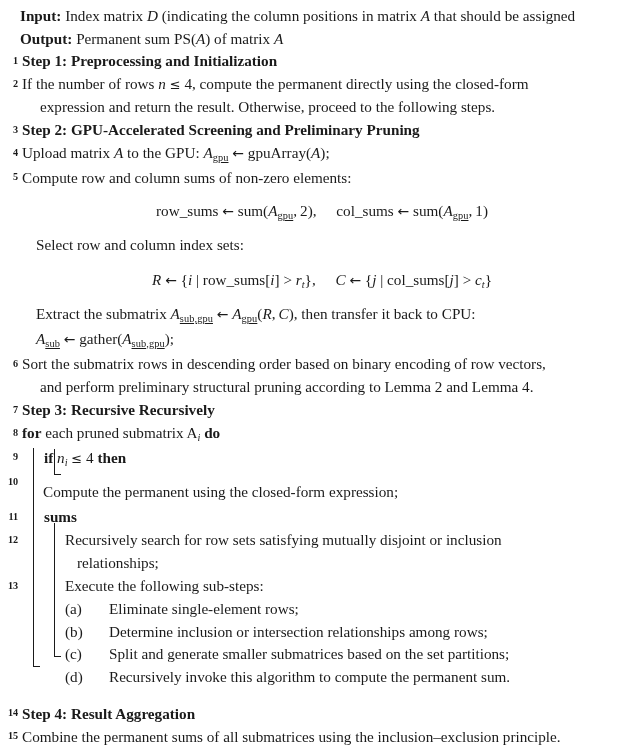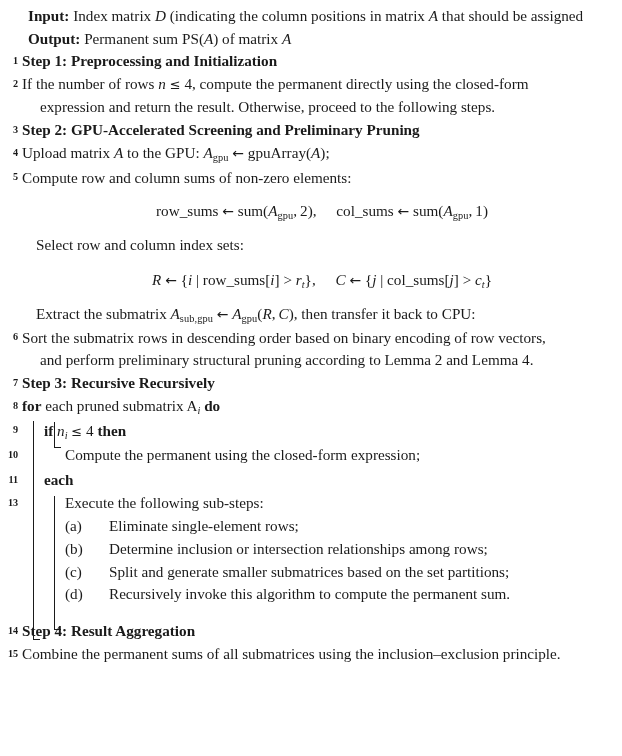--- a/index.html
+++ b/index.html
@@ -56,32 +56,33 @@
     padding-left: 18px;
   }
   .bold { font-weight: bold; }
   .it { }
   .mi { font-style: italic; font-family: "Liberation Serif","DejaVu Serif",serif; }
   .sub {
     font-size: 0.68em;
     vertical-align: -0.28em;
     font-style: normal;
     letter-spacing: 0.1px;
+    text-decoration: underline;
   }
   .subi {
     font-size: 0.68em;
     vertical-align: -0.28em;
     font-style: italic;
   }
   .arrow { font-family: "DejaVu Sans", sans-serif; font-size: 0.92em; }
   .le { font-family: "DejaVu Sans", sans-serif; font-size: 0.86em; }
 
   
   .hdr {
-    padding-left: 28px;
+    padding-left: 20px;
     font-size: 15.2px;
     line-height: 1.33;
   }
   .hdr .ind { padding-left: 36px; }
 
   
   .mathline {
     text-align: center;
     font-size: 15.2px;
     padding: 14px 0 12px 0;
@@ -193,20 +194,23 @@
       </div>
     </div>
   </div>
 
   <div class="row">
     <div class="num"></div>
     <div class="body">
       <div class="textblk" style="padding-bottom:0;">
         Extract the submatrix <span class="mi">A</span><span class="sub">sub,gpu</span> <span class="arrow">←</span> <span class="mi">A</span><span class="sub">gpu</span>(<span class="mi">R</span>, <span class="mi">C</span>), then transfer it back to CPU:
       </div>
+      <div class="textblk" style="padding-top:3px;">
+        <span class="mi">A</span><span class="sub">sub</span> <span class="arrow">←</span> gather(<span class="mi">A</span><span class="sub">sub,gpu</span>);
+      </div>
     </div>
   </div>
 
   <div class="row">
     <div class="num">6</div>
     <div class="body">
       <div class="line">Sort the submatrix rows in descending order based on binary encoding of row vectors,</div>
       <div class="line cont">and perform preliminary structural pruning according to Lemma 2 and Lemma 4.</div>
     </div>
   </div>
@@ -235,34 +239,41 @@
 
       <div class="guide hook" style="left:32px; top:3px; height:26px;"></div>
 
       <div class="row" style="margin-left:-22px;">
         <div class="num">9</div>
         <div class="body">
           <div class="line ind1"><span class="bold">if</span> <span class="mi">n</span><span class="subi">i</span> <span class="le">≤</span> 4 <span class="bold">then</span></div>
         </div>
       </div>
 
-      <div class="row" style="margin-left:-22px;">
+      <div class="row" style="margin-left:-22px;flex-direction:column;">
         <div class="num">10</div>
         <div class="body">
           <div class="line ind2">Compute the permanent using the closed-form expression;</div>
         </div>
       </div>
 
       <div class="row" style="margin-left:-22px; margin-top:2px;">
         <div class="num">11</div>
         <div class="body">
-          <div class="line ind1 bold">each</div>
-        </div>
-      </div>
-
+          <div class="line ind1 bold">sums</div>
+        </div>
+      </div>
+
+      <div class="row" style="margin-left:-22px;">
+        <div class="num">12</div>
+        <div class="body">
+          <div class="line ind2">Recursively search for row sets satisfying mutually disjoint or inclusion</div>
+          <div class="line ind2" style="padding-left:55px;">relationships;</div>
+        </div>
+      </div>
 
       <div class="row" style="margin-left:-22px;">
         <div class="num">13</div>
         <div class="body">
           <div class="line ind2">Execute the following sub-steps:</div>
 
           <div class="substep" style="padding-left:43px;">
             <span class="lbl">(a)</span>
             <span>Eliminate single-element rows;</span>
           </div>

